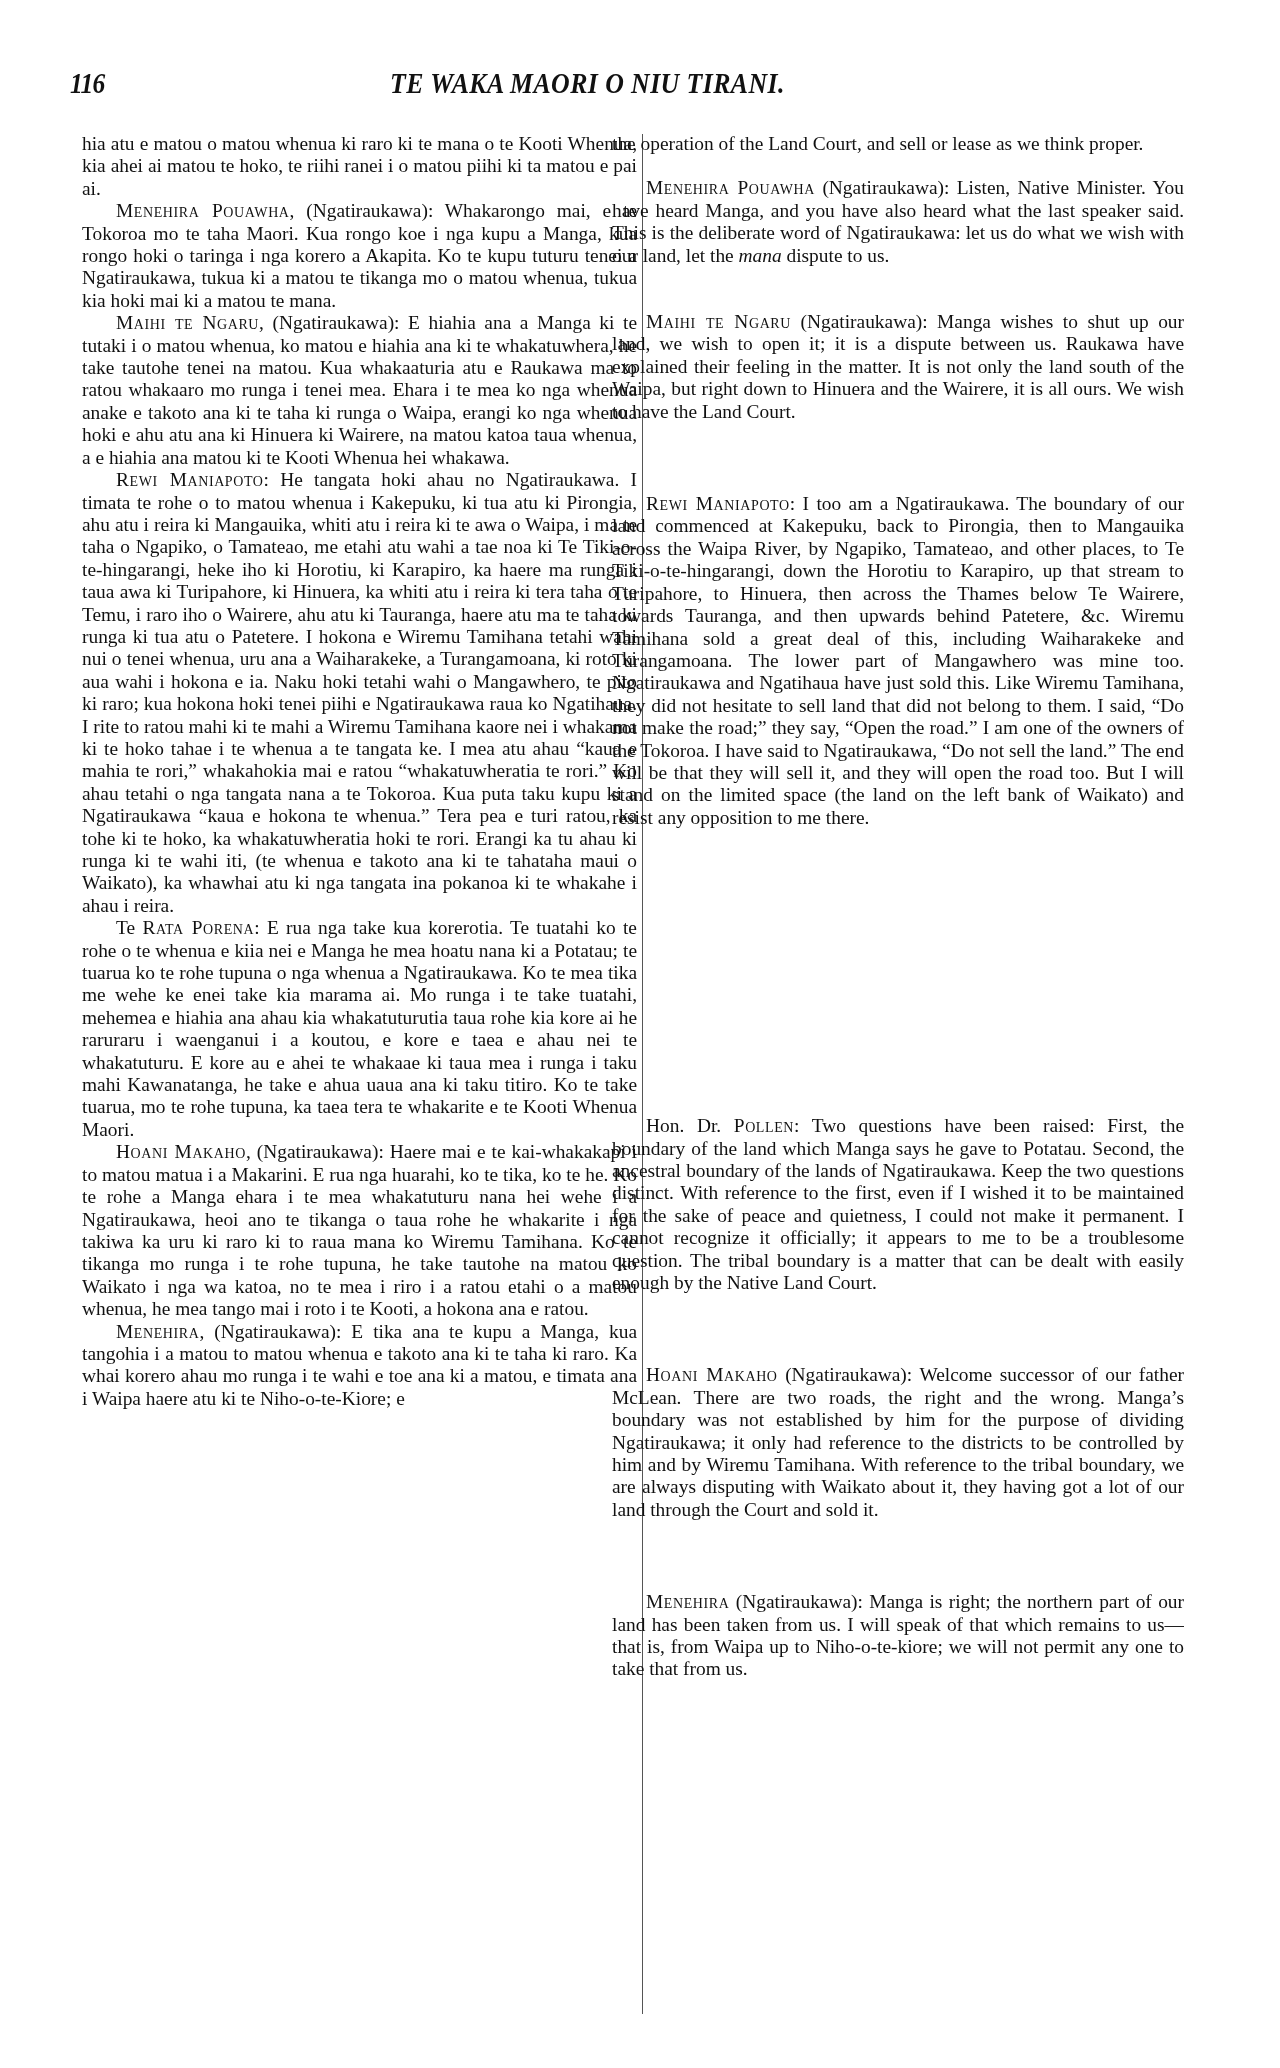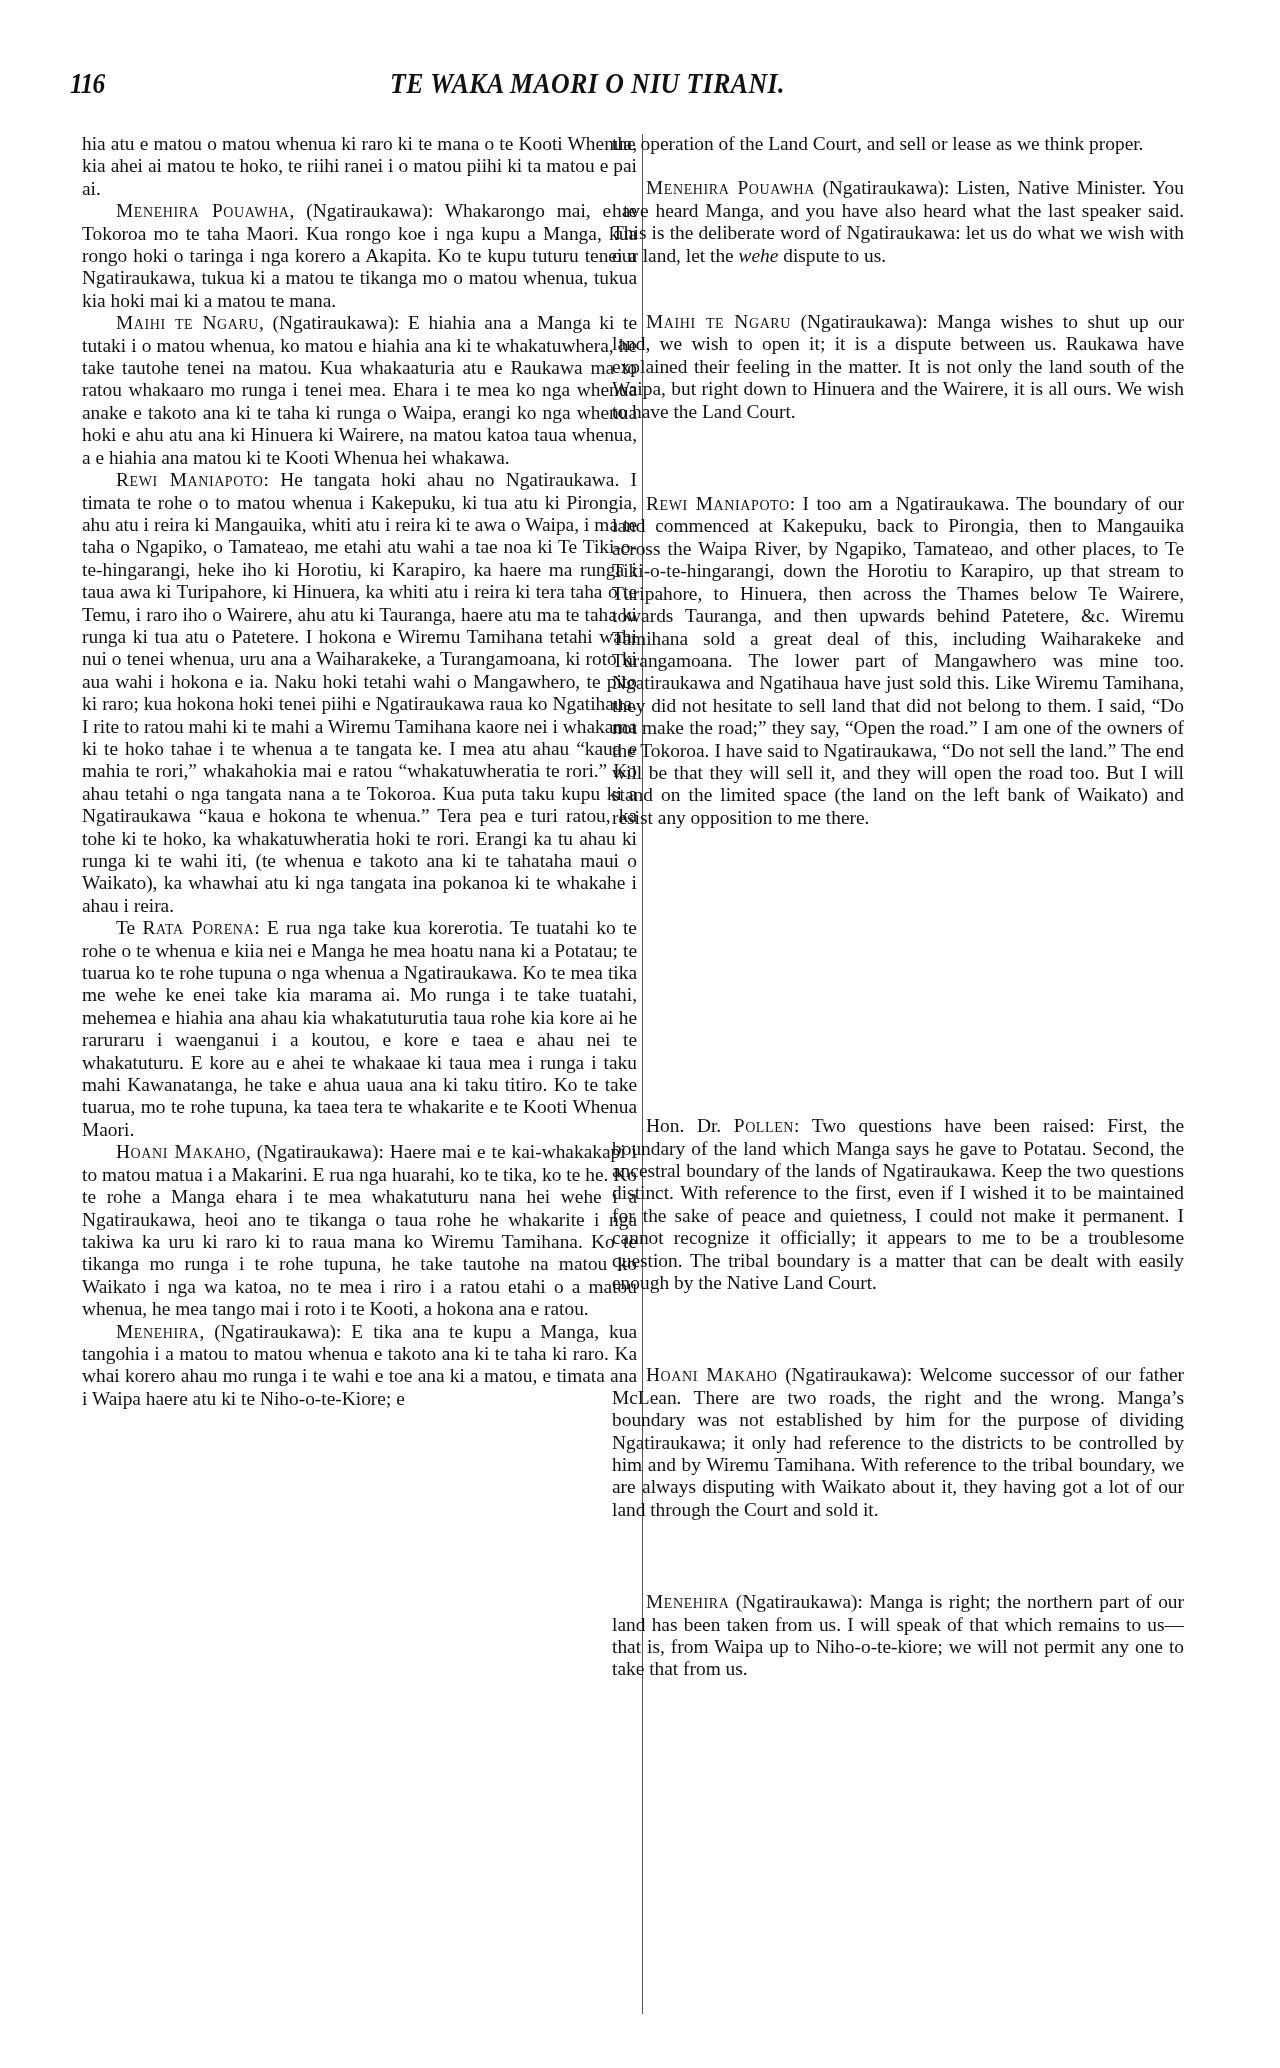--- a/index.html
+++ b/index.html
@@ -76,21 +76,21 @@
     <span class="speaker">Menehira</span><span>, (Ngatiraukawa): E tika ana te kupu a Manga, kua tangohia i a matou to matou whenua e takoto ana ki te taha ki raro. Ka whai korero ahau mo runga i te wahi e toe ana ki a matou, e timata ana i Waipa haere atu ki te Niho-o-te-Kiore; e</span>
   </p>
 </div>
 
 <div class="col col-right">
   <p class="para noindent">
     <span>the operation of the Land Court, and sell or lease as we think proper.</span>
   </p>
   <span class="spacer sp-1"></span>
   <p class="para">
-    <span class="speaker">Menehira Pouawha</span><span> (Ngatiraukawa): Listen, Native Minister. You have heard Manga, and you have also heard what the last speaker said. This is the deliberate word of Ngatiraukawa: let us do what we wish with our land, let the </span><i>wehe</i><span> dispute to us.</span>
+    <span class="speaker">Menehira Pouawha</span><span> (Ngatiraukawa): Listen, Native Minister. You have heard Manga, and you have also heard what the last speaker said. This is the deliberate word of Ngatiraukawa: let us do what we wish with our land, let the </span><i>mana</i><span> dispute to us.</span>
   </p>
   <span class="spacer sp-2"></span>
   <p class="para">
     <span class="speaker">Maihi te Ngaru</span><span> (Ngatiraukawa): Manga wishes to shut up our land, we wish to open it; it is a dispute between us. Raukawa have explained their feeling in the matter. It is not only the land south of the Waipa, but right down to Hinuera and the Wairere, it is all ours. We wish to have the Land Court.</span>
   </p>
   <span class="spacer sp-3"></span>
   <p class="para">
     <span class="speaker">Rewi Maniapoto</span><span>: I too am a Ngatiraukawa. The boundary of our land commenced at Kakepuku, back to Pirongia, then to Mangauika across the Waipa River, by Ngapiko, Tamateao, and other places, to Te Tiki-o-te-hingarangi, down the Horotiu to Karapiro, up that stream to Turipahore, to Hinuera, then across the Thames below Te Wairere, towards Tauranga, and then upwards behind Patetere, &amp;c. Wiremu Tamihana sold a great deal of this, including Waiharakeke and Turangamoana. The lower part of Mangawhero was mine too. Ngatiraukawa and Ngatihaua have just sold this. Like Wiremu Tamihana, they did not hesitate to sell land that did not belong to them. I said, “Do not make the road;” they say, “Open the road.” I am one of the owners of the Tokoroa. I have said to Ngatiraukawa, “Do not sell the land.” The end will be that they will sell it, and they will open the road too. But I will stand on the limited space (the land on the left bank of Waikato) and resist any opposition to me there.</span>
   </p>
   <span class="spacer sp-4"></span>

